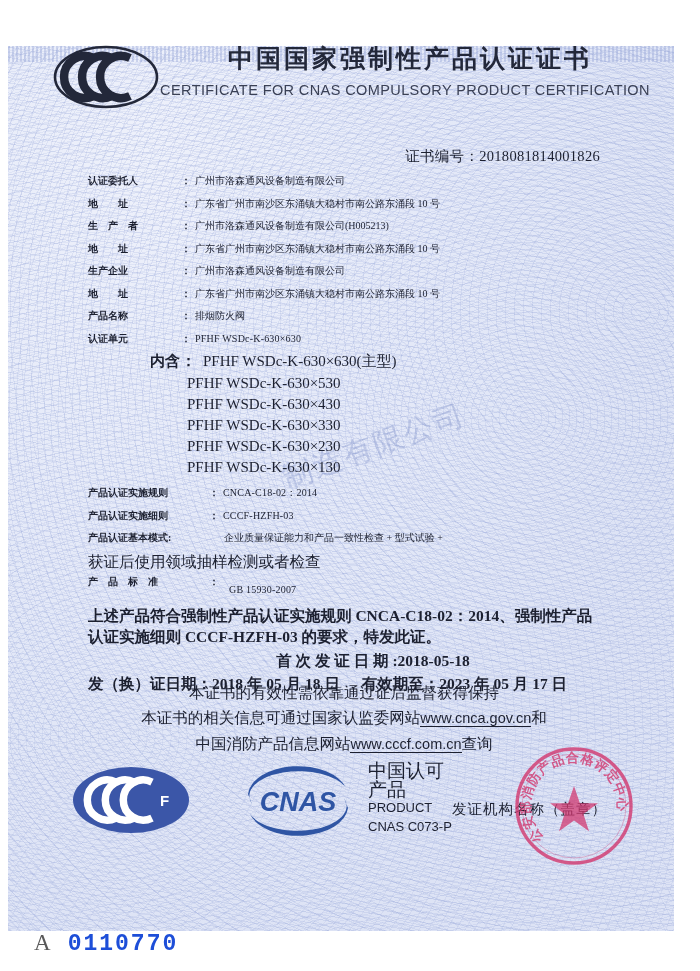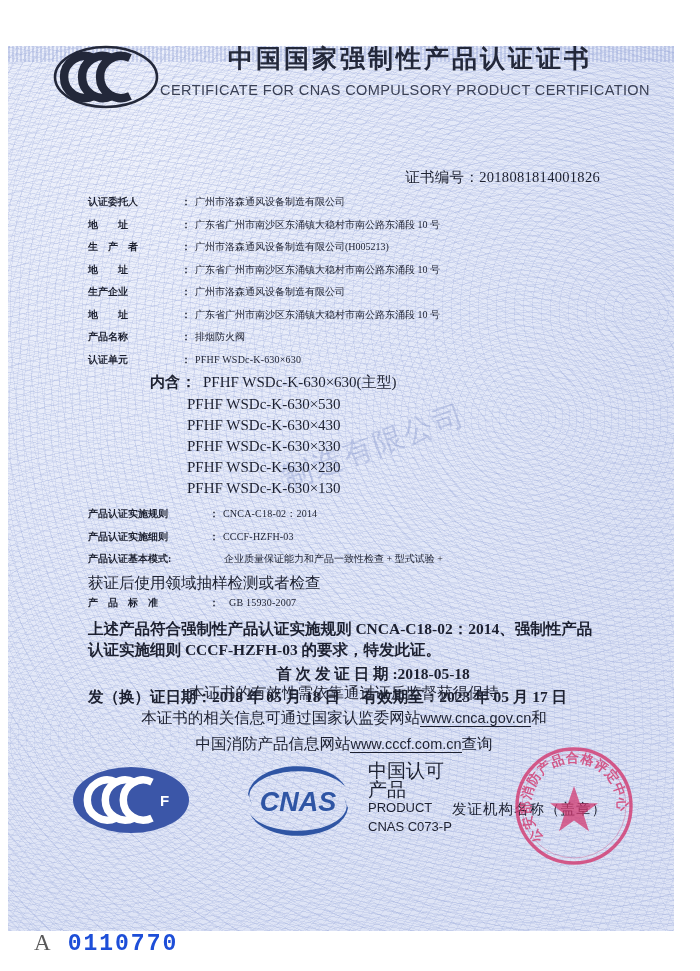--- a/index.html
+++ b/index.html
@@ -72,21 +72,21 @@
   .title-en{
     position:absolute;left:150px;top:58px;width:510px;
     text-align:center;
     font-size:14.5px;color:#3a4055;
     letter-spacing:.4px;
     font-family:"Liberation Sans","DejaVu Sans",sans-serif;
   }
 
   
   .body-block{
-    position:absolute;left:88px;top:168px;width:570px;
+    position:absolute;left:88px;top:147px;width:570px;
     color:#1c2030;
   }
   .certno{
     text-align:right;width:512px;
     font-size:14.5px;margin-bottom:5px;letter-spacing:.3px;
   }
   .row{display:flex;align-items:flex-start;margin-bottom:2.5px;font-size:10px;line-height:20px;}
   .lbl{
     flex:0 0 92px;font-weight:bold;
     display:flex;justify-content:space-between;
@@ -243,21 +243,21 @@
 
     <div class="row">
       <div class="lbl wide" style="flex:0 0 128px;display:block;">产品认证基本模式:</div>
       <div class="val" style="padding-left:8px;">企业质量保证能力和产品一致性检查 + 型式试验 +</div>
     </div>
     <div class="note">获证后使用领域抽样检测或者检查</div>
 
     <div class="row">
       <div class="lbl wide" style="flex:0 0 120px;">产　品　标　准</div>
       <div class="colon">：</div>
-      <div class="val mono" style="padding-left:10px;">GB 15930-2007</div>
+      <div class="val mono" style="padding-left:10px;margin-top:8px;">GB 15930-2007</div>
     </div>
 
     <div style="height:3px"></div>
 
     <div class="note" style="font-weight:bold;">上述产品符合强制性产品认证实施规则 CNCA-C18-02：2014、强制性产品</div>
     <div class="note" style="font-weight:bold;">认证实施细则 CCCF-HZFH-03 的要求，特发此证。</div>
 
     <div class="note center" style="font-weight:bold;margin-top:3px;">
       <span>首 次 发 证 日 期 :</span><span class="mono">2018-05-18</span>
     </div>

